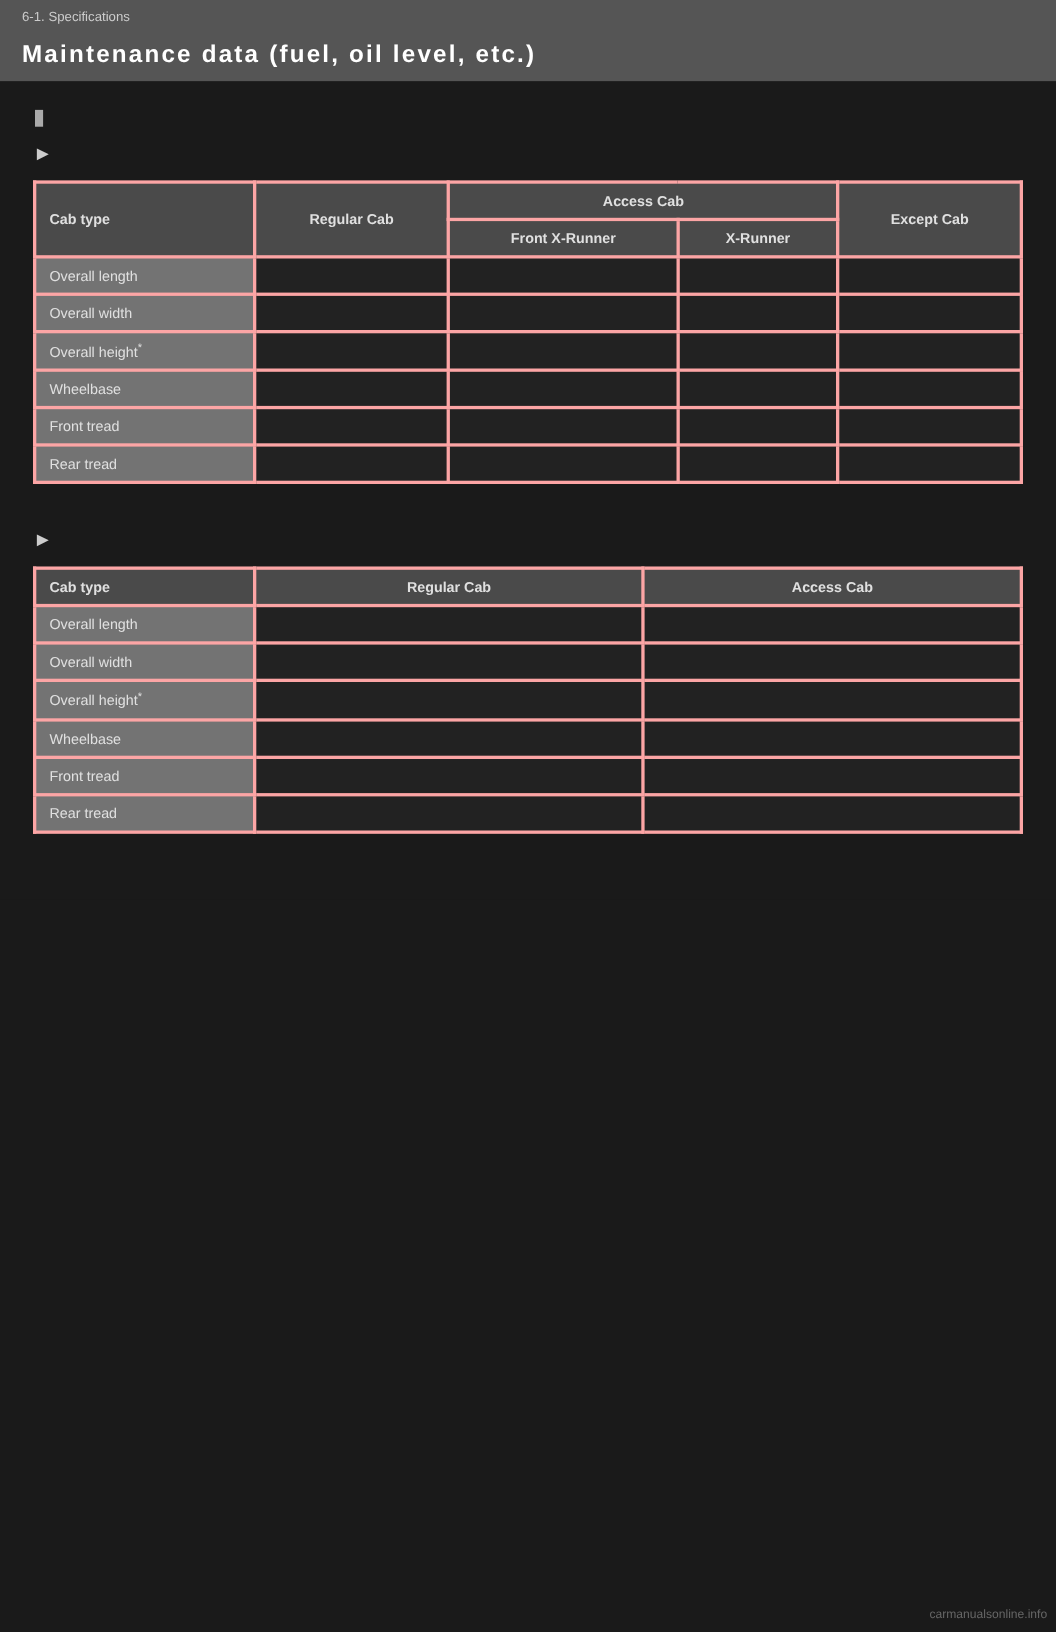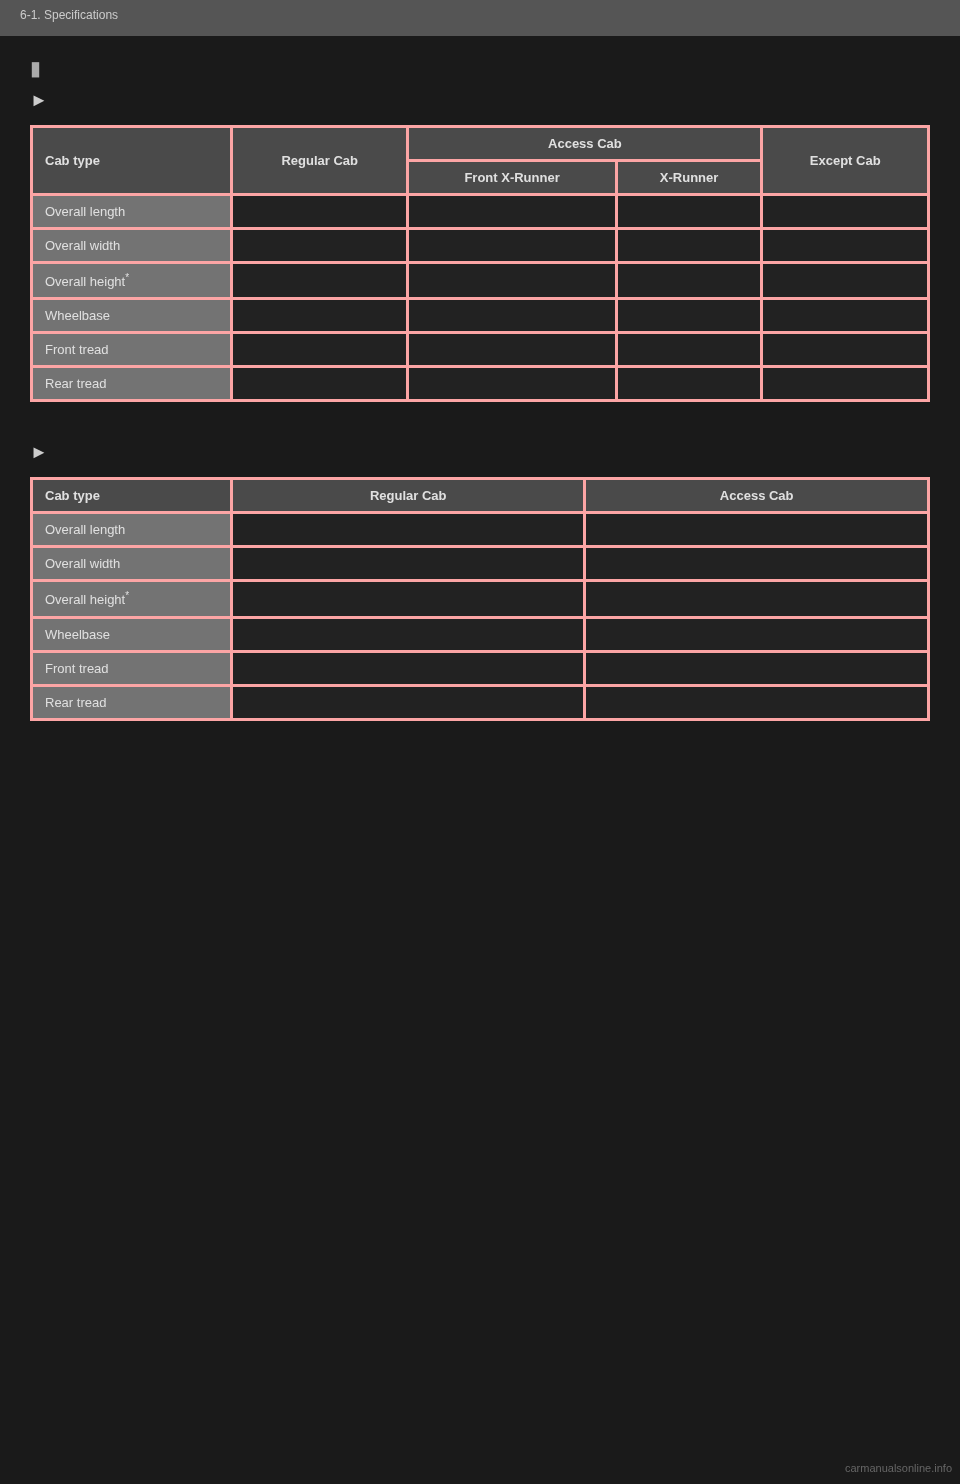--- a/index.html
+++ b/index.html
@@ -14,21 +14,21 @@
 
     
     .header {
       background-color: #555555;
       padding: 8px 20px 12px 20px;
     }
     .header-subtitle {
       color: #cccccc;
       font-size: 12px;
       font-weight: normal;
-      margin-bottom: 2px;
+      margin-bottom: 14px;
     }
     .header-title {
       color: #ffffff;
       font-size: 22px;
       font-weight: bold;
       letter-spacing: 2px;
     }
 
     
     .content {
@@ -102,20 +102,21 @@
       font-size: 20px;
       margin-bottom: 10px;
       display: block;
     }
   </style>
 </head>
 <body>
 
 <div class="header">
   <div class="header-subtitle">6-1. Specifications</div>
+  <div class="header-title">Maintenance data (fuel, oil level, etc.)</div>
 </div>
 
 <div class="content">
 
   <div class="section-block">
     <span class="section-icon">▮</span>
     <span class="marker-arrow">►</span>
   </div>
 
   <div class="table-wrapper">

